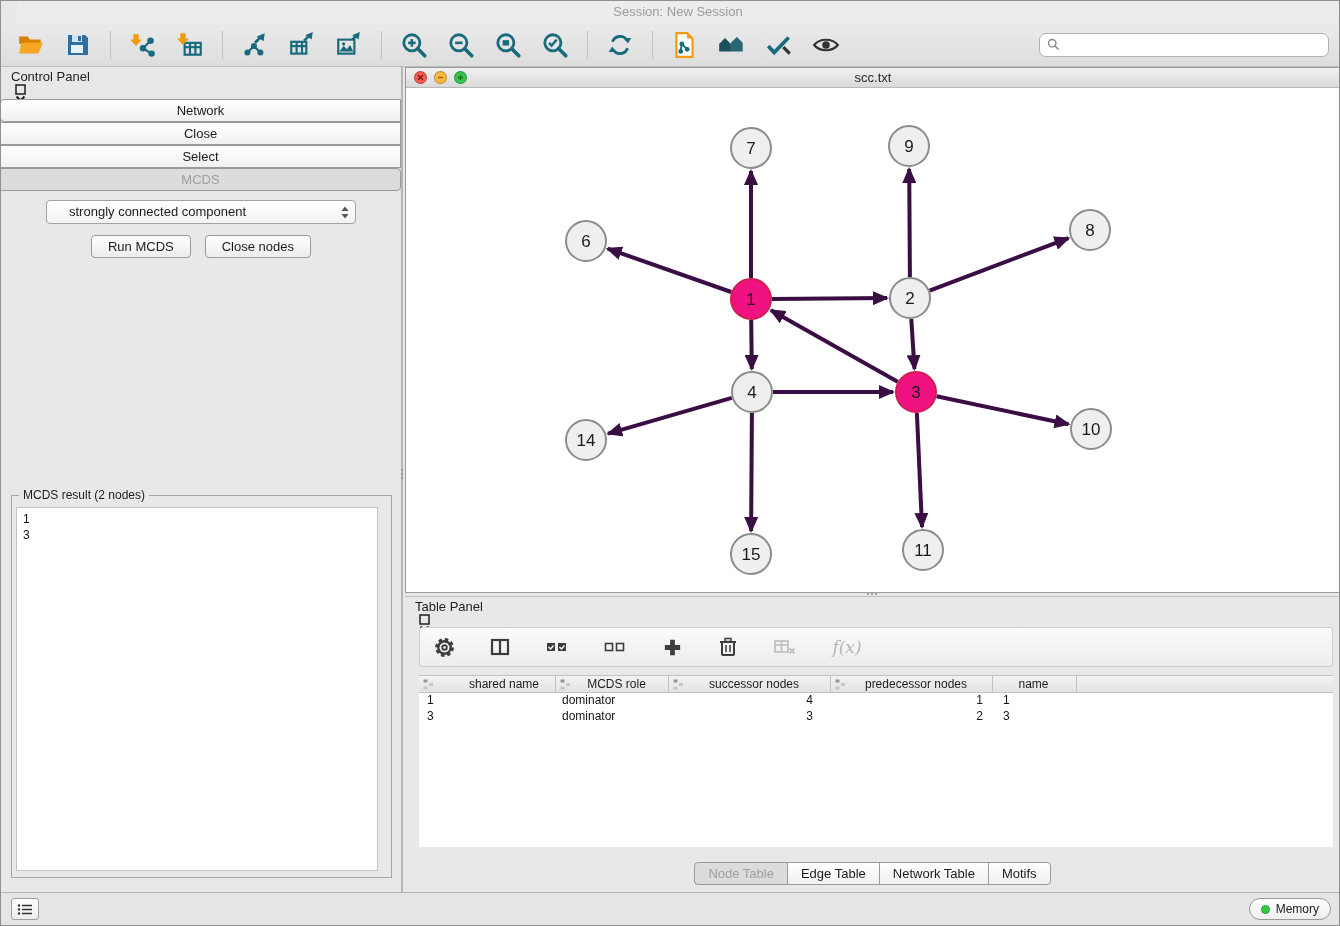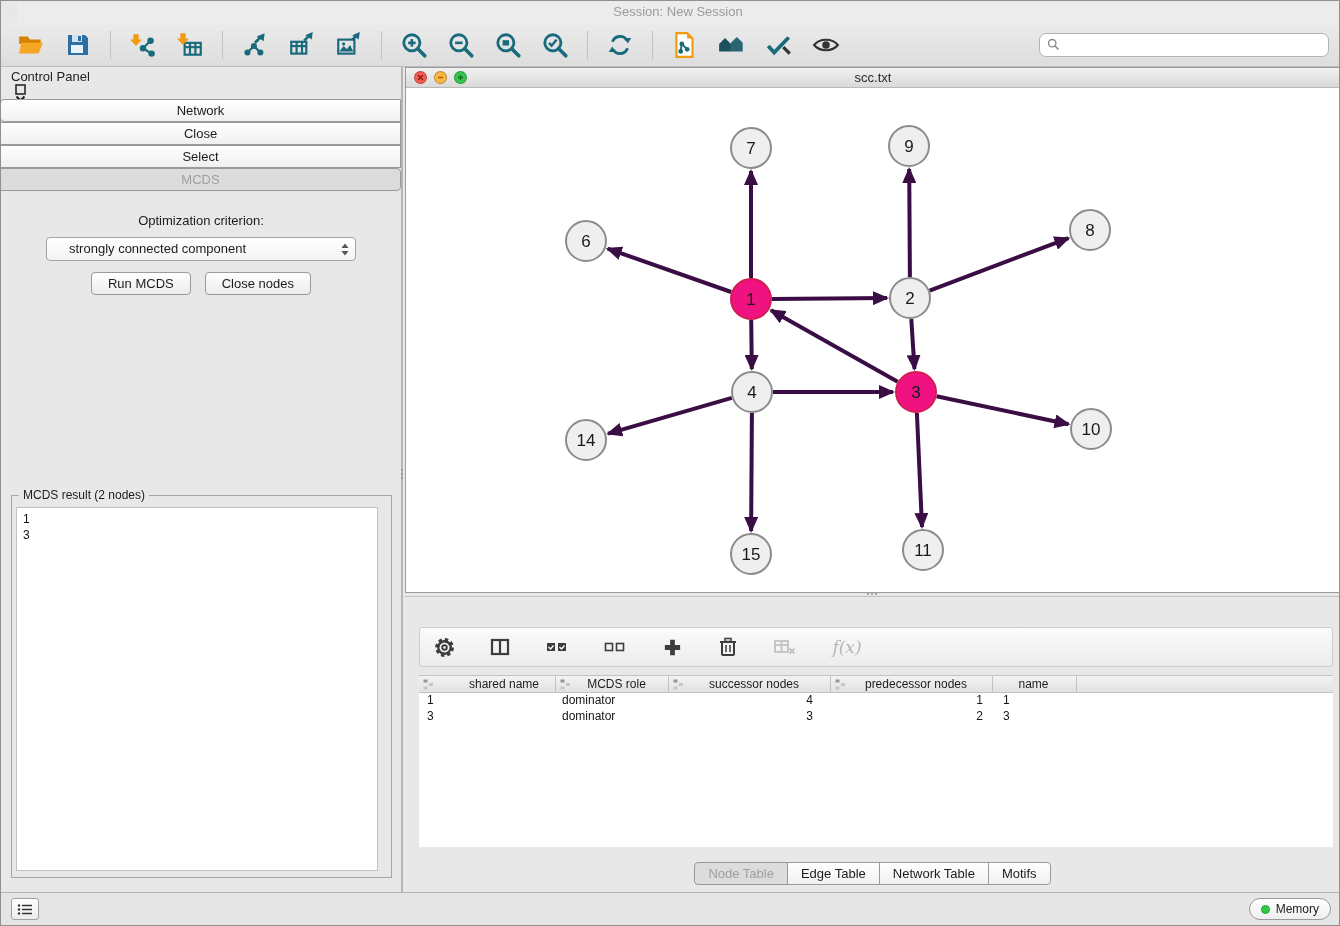--- a/index.html
+++ b/index.html
@@ -268,21 +268,20 @@
             <path d="M1.5 1.5l8 8M9.5 1.5l-8 8" stroke="#1d1d1d" stroke-width="2"></path>
           </svg>
       </button>
     </div>
     <div class="cp-tabs">
       <button class="tab-seg">Network</button>
       <button class="tab-seg">Close</button>
       <button class="tab-seg">Select</button>
       <button class="tab-seg active">MCDS</button>
     </div>
-    <div class="opt-label">Optimization criterion:</div>
     <div class="dropdown">
       <span>strongly connected component</span>
       <span class="spin">
         <svg width="10" height="15" viewBox="0 0 10 15">
             <polygon points="1.5,6 8.5,6 5,1.5" fill="#555"></polygon>
             <polygon points="1.5,9 8.5,9 5,13.5" fill="#555"></polygon>
           </svg>
       </span>
     </div>
     <div class="cp-buttons">
@@ -370,20 +369,34 @@
       <i class="grip-dot"></i>
       <i class="grip-dot"></i>
     </div>
   <div class="grip-h">
       <i class="grip-dot"></i>
       <i class="grip-dot"></i>
       <i class="grip-dot"></i>
     </div>
 
   <div class="table-panel">
+    <div class="panel-head">
+      <span>Table Panel</span>
+      <span class="spacer"></span>
+      <button class="winbtn">
+        <svg width="11" height="11" viewBox="0 0 11 11">
+            <rect x="1" y="1" width="9" height="9" fill="none" stroke="#2a2a2a" stroke-width="1.6"></rect>
+          </svg>
+      </button>
+      <button class="winbtn">
+        <svg width="11" height="11" viewBox="0 0 11 11">
+            <path d="M1.5 1.5l8 8M9.5 1.5l-8 8" stroke="#1d1d1d" stroke-width="2"></path>
+          </svg>
+      </button>
+    </div>
     <div class="tp-toolbar">
       <button class="winbtn" style="width:24px;height:24px;">
         <svg width="23" height="23" viewBox="0 0 22 22">
             <circle cx="11" cy="11" r="7" fill="none" stroke="#3d3d3d" stroke-width="4" stroke-dasharray="3 2.5"></circle>
             <circle cx="11" cy="11" r="6" fill="none" stroke="#3d3d3d" stroke-width="2.2"></circle>
             <circle cx="11" cy="11" r="2.2" fill="none" stroke="#3d3d3d" stroke-width="1.8"></circle>
           </svg>
       </button>
       <button class="winbtn" style="width:24px;height:24px;">
         <svg width="22" height="22" viewBox="0 0 22 22">

